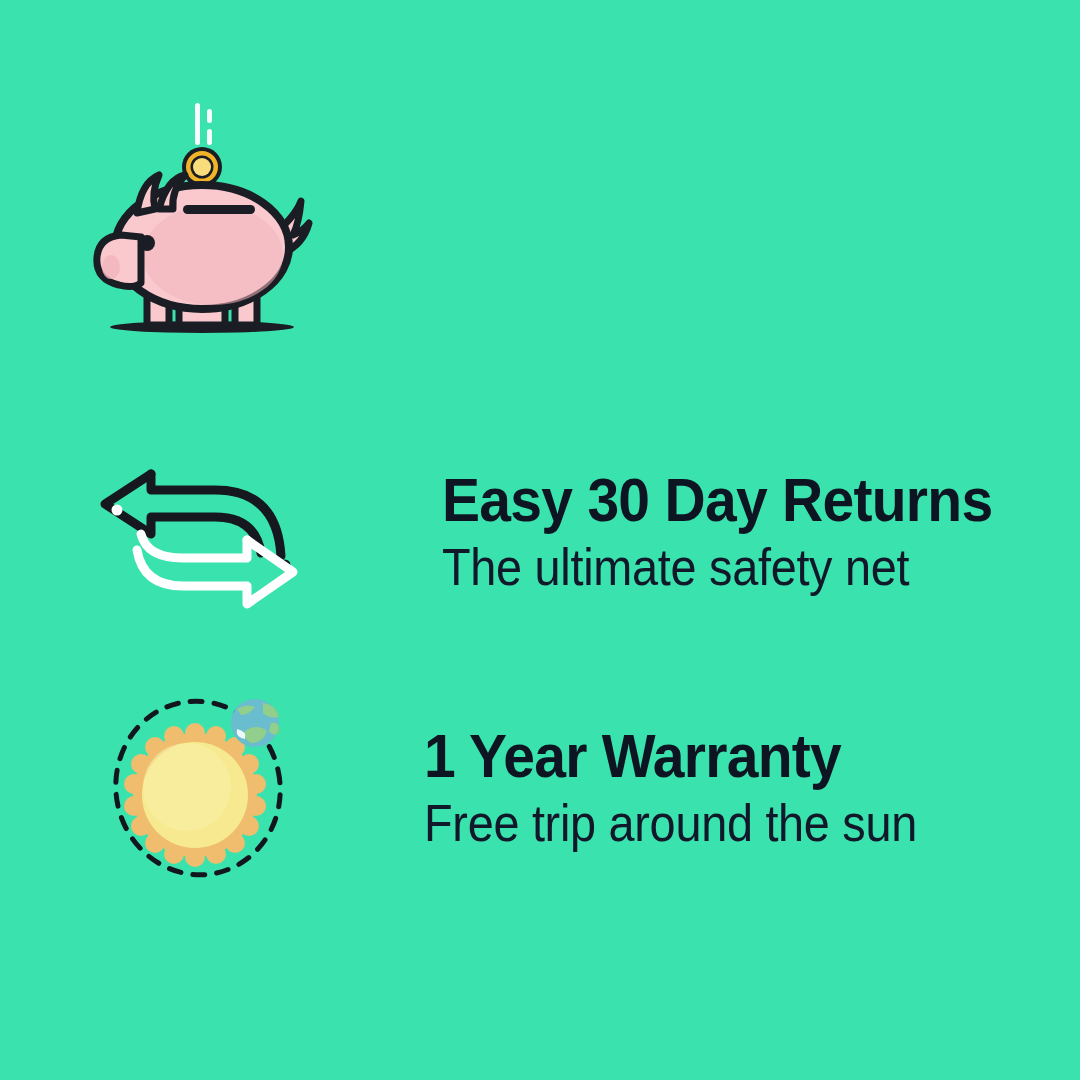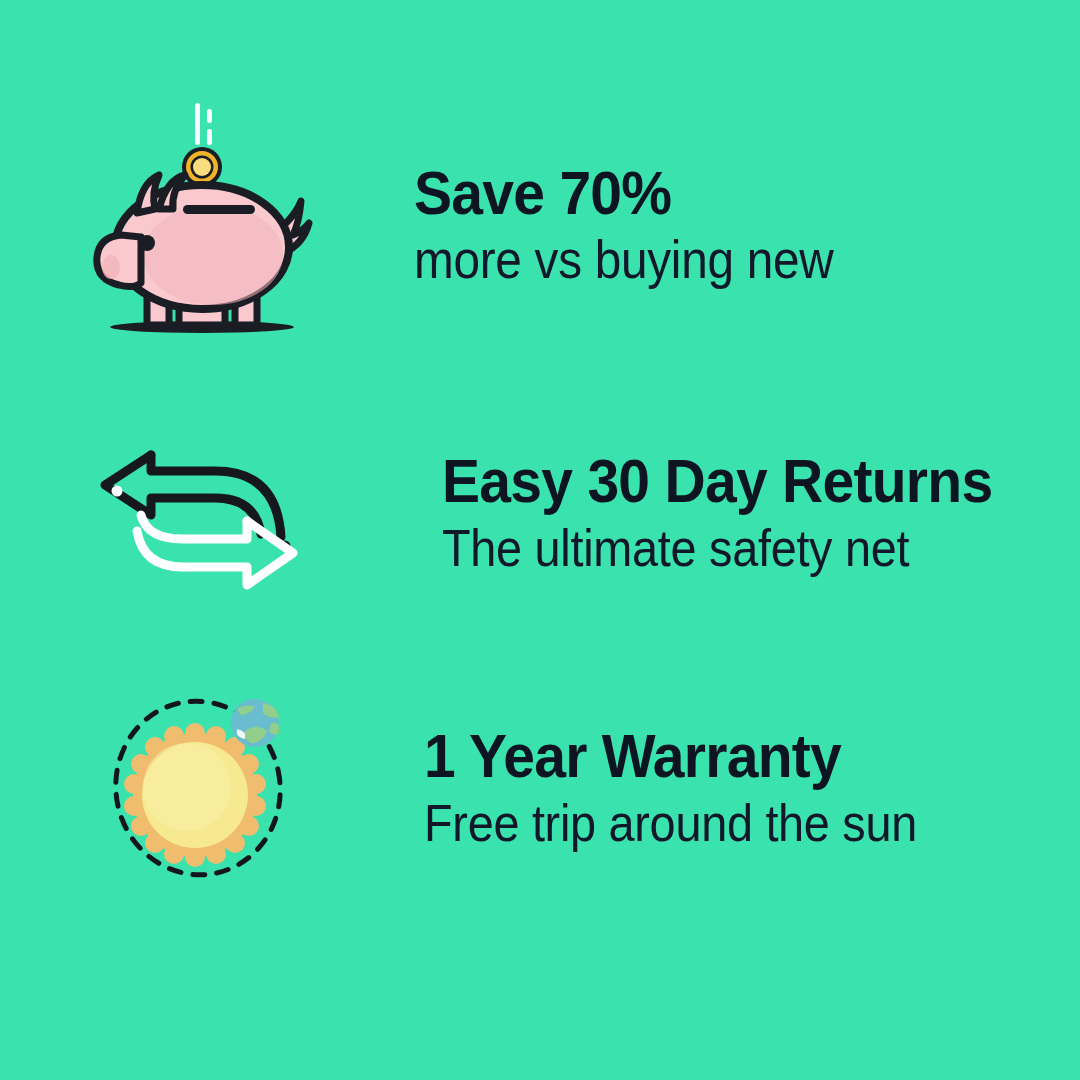--- a/index.html
+++ b/index.html
@@ -24,21 +24,21 @@
   .feature-row {
     position: absolute;
     left: 0;
     width: 1080px;
     height: 300px;
     display: flex;
     flex-direction: row;
     align-items: center;
   }
   #row-save     { top: 75px; }
-  #row-returns  { top: 363px; }
+  #row-returns  { top: 382px; }
   #row-warranty { top: 638px; }
 
   .icon-cell {
     width: 400px;
     height: 300px;
     display: flex;
     align-items: center;
     justify-content: center;
     flex: 0 0 400px;
     position: relative;
@@ -127,24 +127,20 @@
         <path d="M36 140 q-22 2 -24 22 q-2 22 22 28 q14 4 22 -2 L56 142 Z" fill="#f9c9ce" stroke="#1b1d24" stroke-width="7" stroke-linejoin="round"></path>
         <ellipse cx="26" cy="172" rx="9" ry="12" fill="#f2b4bc" opacity="0.8"></ellipse>
 
         <path d="M52 118 q4 -30 22 -38 q-8 18 -4 34 Z" fill="#f9c9ce" stroke="#1b1d24" stroke-width="7" stroke-linejoin="round"></path>
         <path d="M74 114 q8 -30 26 -34 q-14 16 -12 34 Z" fill="#f9c9ce" stroke="#1b1d24" stroke-width="7" stroke-linejoin="round"></path>
 
         <circle cx="62" cy="148" r="8" fill="#1b1d24"></circle>
 
         <rect x="98" y="110" width="72" height="9" rx="4.5" fill="#1b1d24"></rect>
       </svg>
-    </div>
-    <div class="text-cell">
-      <div class="feature-title">Save 70%</div>
-      <div class="feature-sub">more vs buying new</div>
     </div>
   </div>
 
   <div class="feature-row" id="row-returns">
     <div class="icon-cell">
       <svg class="icon-svg" width="210" height="200" viewBox="0 0 210 200">
 
         <g fill="none" stroke="#16181f" stroke-width="9" stroke-linecap="round" stroke-linejoin="round">
           <path d="M56 42 L10 72 L56 102 L56 85 L120 85 q40 0 46 36"></path>
           <path d="M56 42 L56 58 L120 58 q62 0 66 66"></path>

